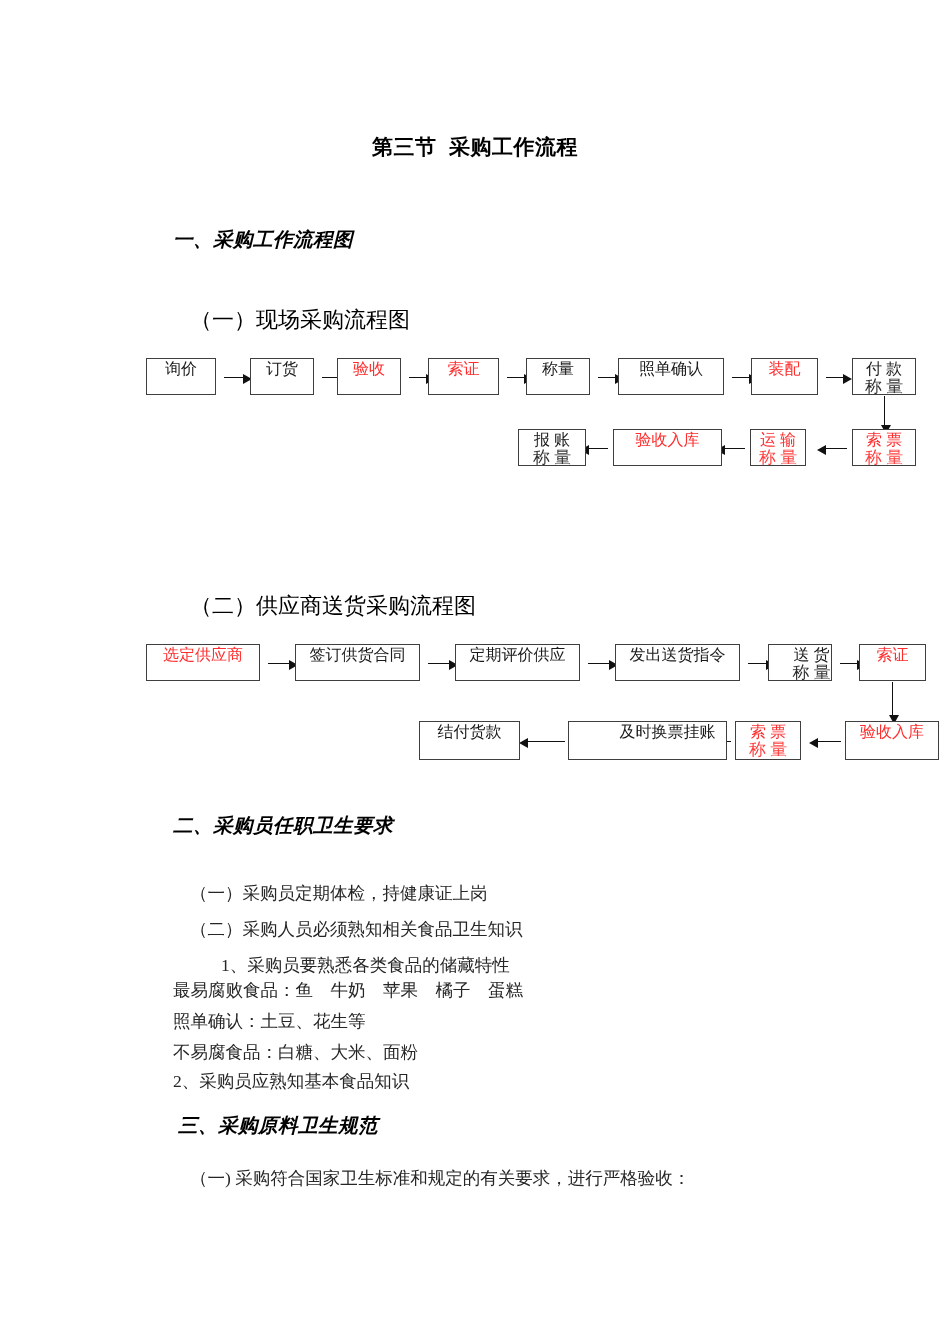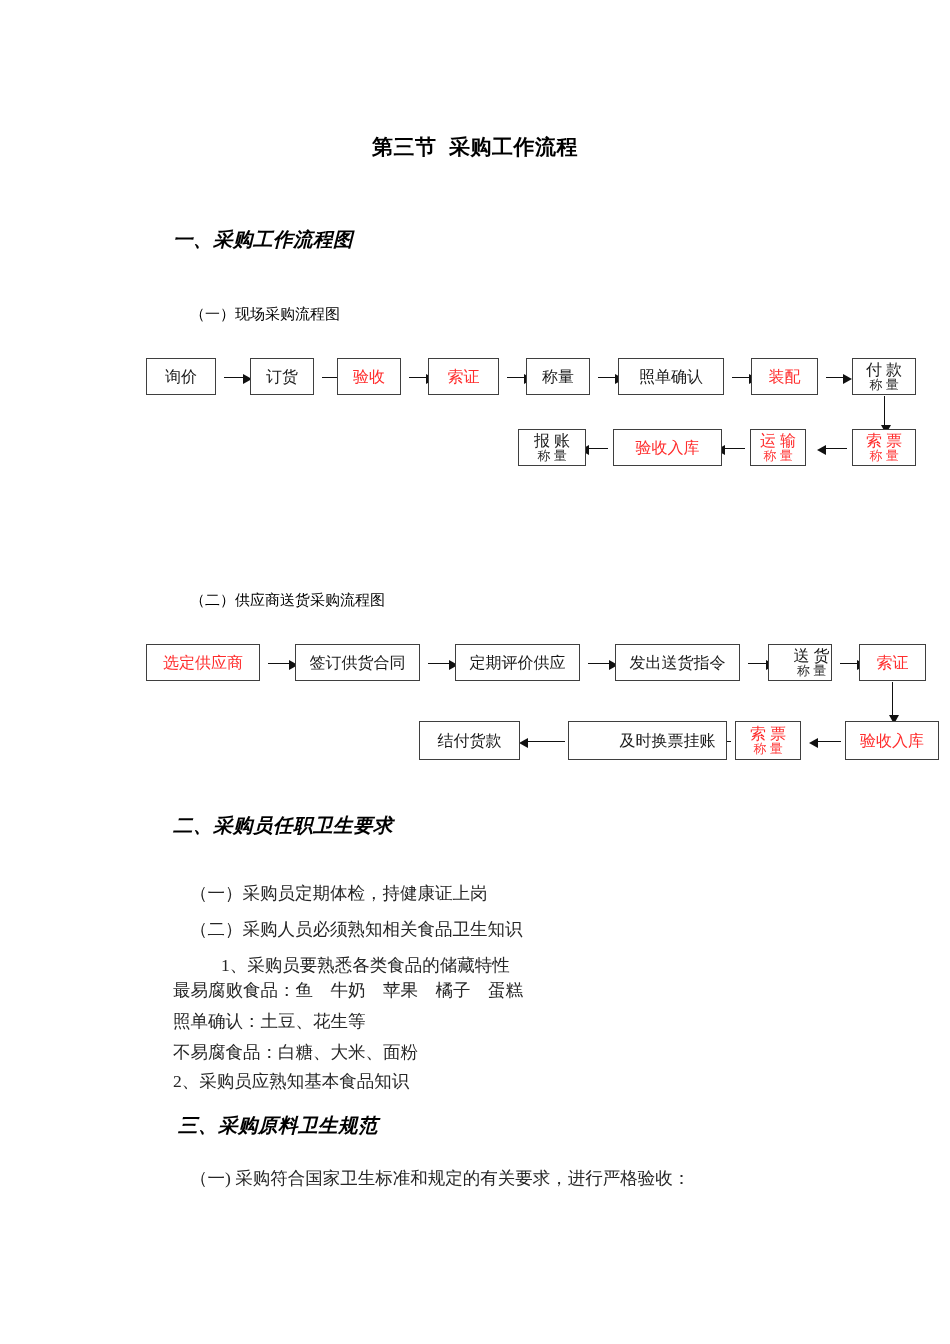--- a/index.html
+++ b/index.html
@@ -34,58 +34,57 @@
     font-family: "Liberation Sans", "DejaVu Sans", sans-serif;
     font-weight: bold;
     font-size: 19.5px;
     letter-spacing: 0.5px;
     white-space: pre;
     font-style: italic;
   }
   .h3 {
     position: absolute;
     font-family: "Liberation Serif", "DejaVu Serif", serif;
-    font-size: 15px;
+    font-size: 22px;
     white-space: pre;
   }
   .body-line {
     position: absolute;
     font-family: "Liberation Serif", "DejaVu Serif", serif;
     font-size: 17.5px;
     white-space: pre;
     color: #262626;
   }
 
   
   .fc-box {
     position: absolute;
     box-sizing: border-box;
     border: 1.3px solid #3f3f3f;
     background: #ffffff;
     display: flex;
-    align-items: center;
     justify-content: center;
     overflow: hidden;
     font-family: "Liberation Serif", "DejaVu Serif", serif;
     font-size: 16px;
     line-height: 1.05;
     color: #1a1a1a;
     white-space: pre;
   }
   .fc-box.red { color: #ff2d2d; }
   .fc-box .stack {
     display: flex;
     flex-direction: column;
     align-items: center;
     justify-content: flex-start;
     line-height: 1.15;
     margin-top: 1px;
   }
   .fc-box .sub {
-    font-size: 13px;
+    font-size: 17px;
     opacity: 0.92;
     margin-top: -1px;
   }
 
   
   .arrow-h {
     position: absolute;
     height: 0;
     border-top: 1.6px solid #111;
   }

